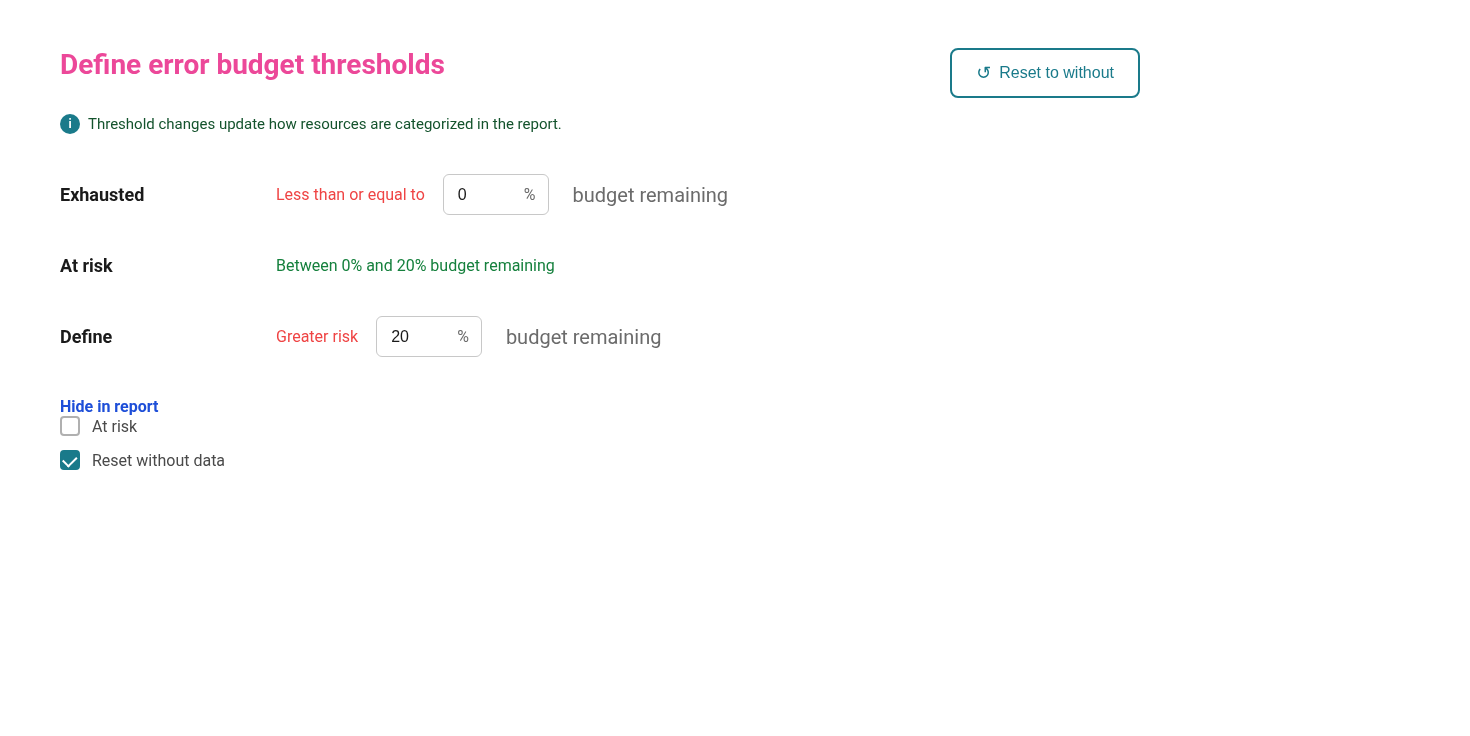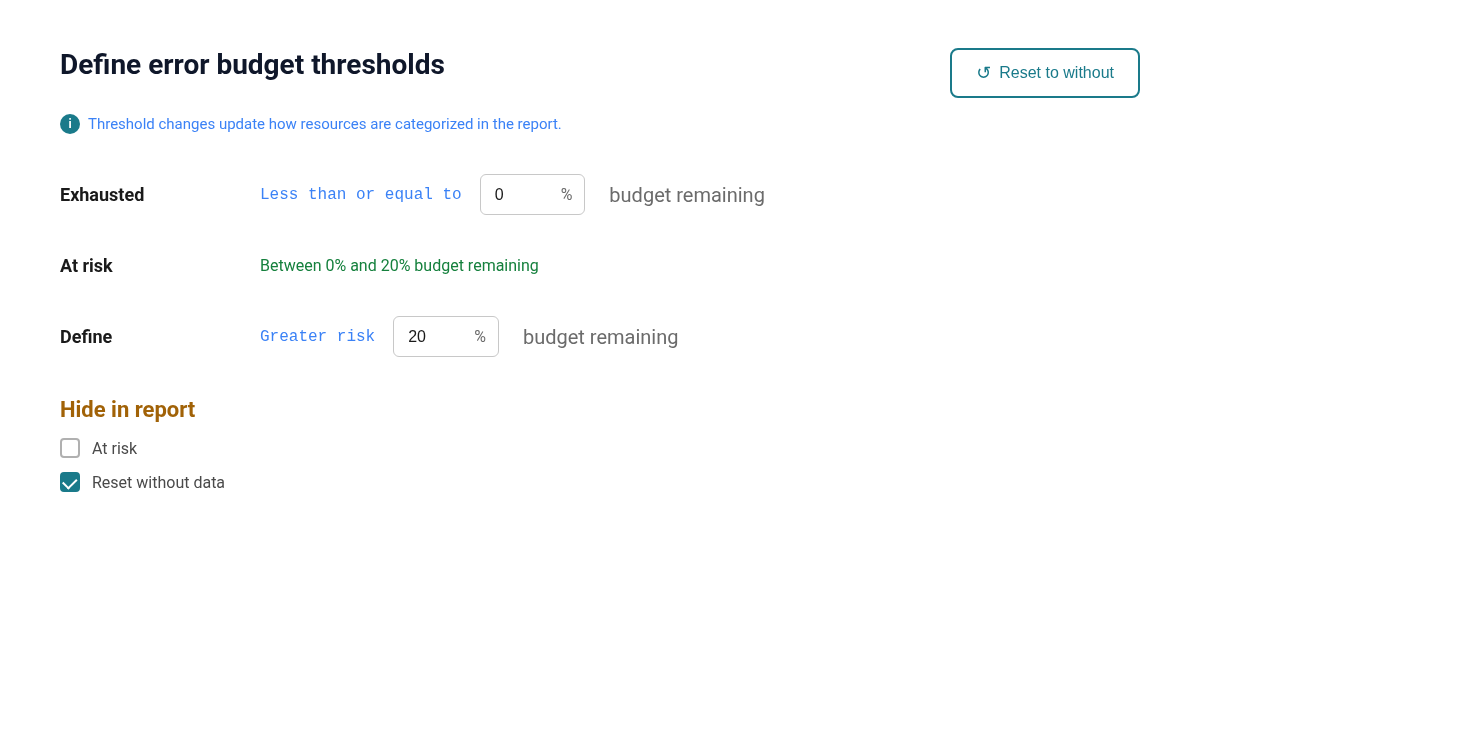--- a/index.html
+++ b/index.html
@@ -25,21 +25,21 @@
     .header-row {
       display: flex;
       align-items: flex-start;
       justify-content: space-between;
       margin-bottom: 16px;
     }
 
     .page-title {
       font-size: 28px;
       font-weight: 700;
-      color: #0f172a;
+      color: #ec4899;
       line-height: 1.2;
     }
 
     .reset-button {
       display: flex;
       align-items: center;
       gap: 8px;
       padding: 12px 24px;
       border: 2px solid #1a7a8a;
       border-radius: 8px;
@@ -72,52 +72,51 @@
       display: flex;
       align-items: center;
       justify-content: center;
       font-size: 12px;
       font-weight: 700;
       flex-shrink: 0;
     }
 
     .info-text {
       font-size: 15px;
-      color: #3b82f6;
+      color: #14532d;
     }
 
     .threshold-section {
       margin-bottom: 40px;
     }
 
     .threshold-row {
       display: flex;
       align-items: center;
-      gap: 0;
+      gap: 16px;
     }
 
     .threshold-label {
       font-size: 18px;
       font-weight: 700;
       color: #1a1a1a;
       width: 200px;
       flex-shrink: 0;
     }
 
     .threshold-description {
       font-size: 16px;
       color: #6b6b6b;
       display: flex;
       align-items: center;
       gap: 10px;
     }
 
     .threshold-description .static-text {
-      color: #3b82f6;
-      font-family: Liberation Mono, monospace;
+      color: #ef4444;
     }
 
     .threshold-input-group {
       display: flex;
       align-items: center;
       border: 1.5px solid #c8c8c8;
       border-radius: 6px;
       background: #ffffff;
       overflow: hidden;
       margin: 0 8px;
@@ -148,24 +147,24 @@
     .at-risk-text {
       font-size: 16px;
       color: #15803d;
     }
 
     .hide-in-report-section {
       margin-top: 8px;
     }
 
     .hide-in-report-label {
-      font-size: 22px;
-      font-weight: 700;
-      color: #a16207;
-      margin-bottom: 16px;
+      font-size: 16px;
+      font-weight: 700;
+      color: #1d4ed8;
+      margin-bottom: 0;
     }
 
     .checkbox-row {
       display: flex;
       align-items: center;
       gap: 12px;
       margin-bottom: 14px;
     }
 
     .checkbox-unchecked {

